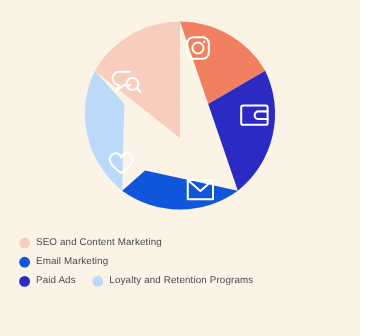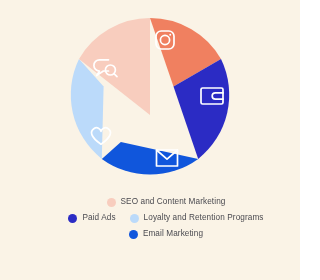--- a/index.html
+++ b/index.html
@@ -28,21 +28,21 @@
     position: relative;
   }
   #chart-area svg {
     display: block;
   }
   #legend {
     width: 300px;
     padding-top: 2px;
     display: flex;
     flex-direction: column;
-    align-items: center;
+    align-items: flex-start;
     gap: 7px;
     margin-left: 32px;
   }
   .legend-row {
     display: flex;
     flex-direction: row;
     align-items: center;
     justify-content: center;
     gap: 14px;
   }
@@ -120,30 +120,30 @@
   <div id="legend">
     <div class="legend-row">
       <div class="legend-item">
         <span class="legend-dot" style="background: rgb(248, 205, 190);"></span>
         <span class="legend-label">SEO and Content Marketing</span>
       </div>
     </div>
 
     <div class="legend-row">
       <div class="legend-item">
+        <span class="legend-dot" style="background: rgb(16, 86, 220);"></span>
+        <span class="legend-label">Email Marketing</span>
+      </div>
+    </div>
+
+    <div class="legend-row">
+      <div class="legend-item">
         <span class="legend-dot" style="background: rgb(43, 43, 196);"></span>
         <span class="legend-label">Paid Ads</span>
       </div>
       <div class="legend-item">
         <span class="legend-dot" style="background: rgb(187, 218, 250);"></span>
         <span class="legend-label">Loyalty and Retention Programs</span>
       </div>
     </div>
-
-    <div class="legend-row">
-      <div class="legend-item">
-        <span class="legend-dot" style="background: rgb(16, 86, 220);"></span>
-        <span class="legend-label">Email Marketing</span>
-      </div>
-    </div>
   </div>
 
 </div>
 
 </body></html>

